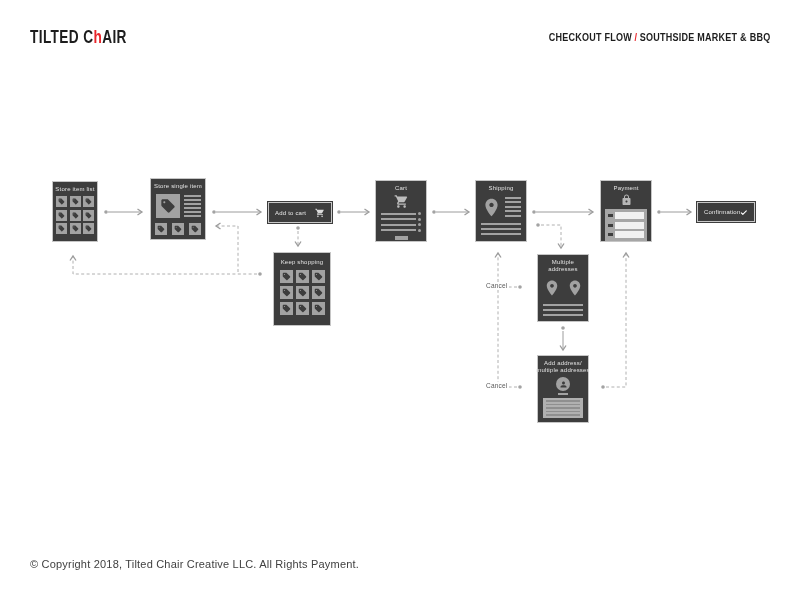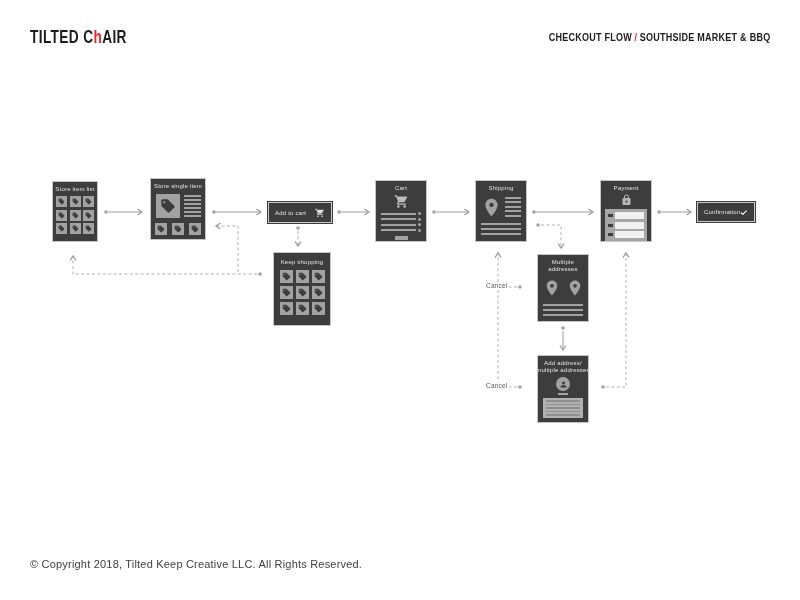--- a/index.html
+++ b/index.html
@@ -426,14 +426,14 @@
   <div class="flow-btn" id="n-conf">
     <span class="btn-label">Confirmation</span>
     <svg viewBox="0 0 24 24">
         <use href="#i-check"></use>
       </svg>
   </div>
 
   <span class="cancel-label" id="cancel-1">Cancel</span>
   <span class="cancel-label" id="cancel-2">Cancel</span>
 
-  <div class="copyright">© Copyright 2018, Tilted Keep Creative LLC. All Rights Reserved.</div>
+  <div class="copyright">© Copyright 2018, Tilted Chair Creative LLC. All Rights Payment.</div>
 </div>
 
 </body></html>

